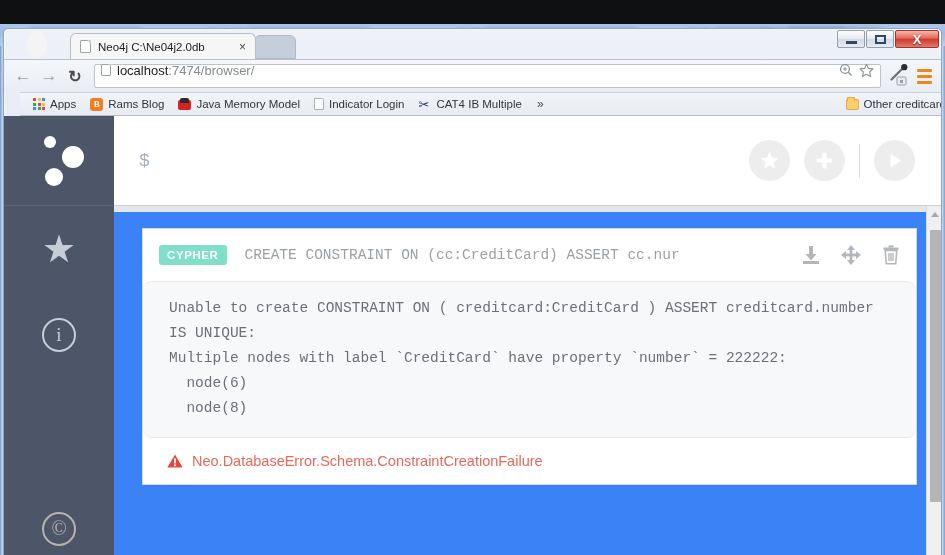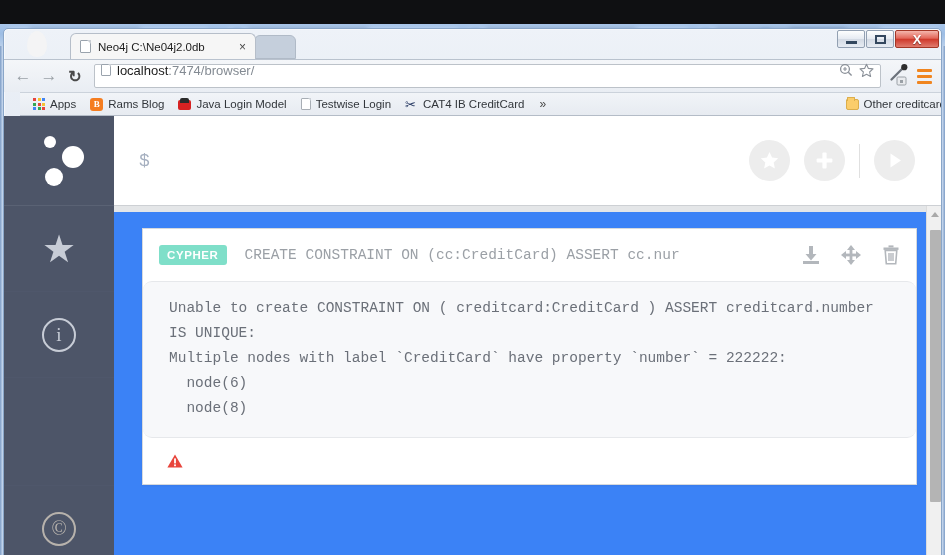--- a/index.html
+++ b/index.html
@@ -410,33 +410,33 @@
         <span class="bm-label">Apps</span>
       </div>
 
       <div class="bm">
         <span class="ico-blogger">B</span>
         <span class="bm-label">Rams Blog</span>
       </div>
 
       <div class="bm">
         <span class="ico-jvm"></span>
-        <span class="bm-label">Java Login Model</span>
+        <span class="bm-label">Java Memory Model</span>
       </div>
 
       <div class="bm">
         <span class="ico-page"></span>
-        <span class="bm-label">Testwise Login</span>
+        <span class="bm-label">Indicator Login</span>
       </div>
 
 
 
       <div class="bm">
         <span class="ico-scissors">✂</span>
-        <span class="bm-label">CAT4 IB CreditCard</span>
+        <span class="bm-label">CAT4 IB Multiple</span>
       </div>
 
       <span class="bm-chev">»</span>
 
       <div class="bm" id="bm-other">
         <span class="ico-folder"></span>
         <span class="bm-label">Other creditcard</span>
       </div>
     </div>
 
@@ -529,20 +529,21 @@
   node(8)</div>
 
           <div id="frame-foot">
             <span id="err-tri">
               <svg width="16" height="14" viewBox="0 0 16 14">
                 <polygon points="8,0.5 15.6,13.5 0.4,13.5" fill="#e8453c"></polygon>
                 <rect x="7.1" y="4.4" width="1.8" height="5" fill="#fff"></rect>
                 <rect x="7.1" y="10.4" width="1.8" height="1.8" fill="#fff"></rect>
               </svg>
             </span>
+            <span id="err-code">Neo.DatabaseError.Schema.ConstraintCreationFailure</span>
           </div>
 
         </div>
       </div>
 
       <div id="pscroll">
         <div id="pscroll-up">
           <span class="arr"></span>
         </div>
         <div id="pscroll-thumb"></div>

